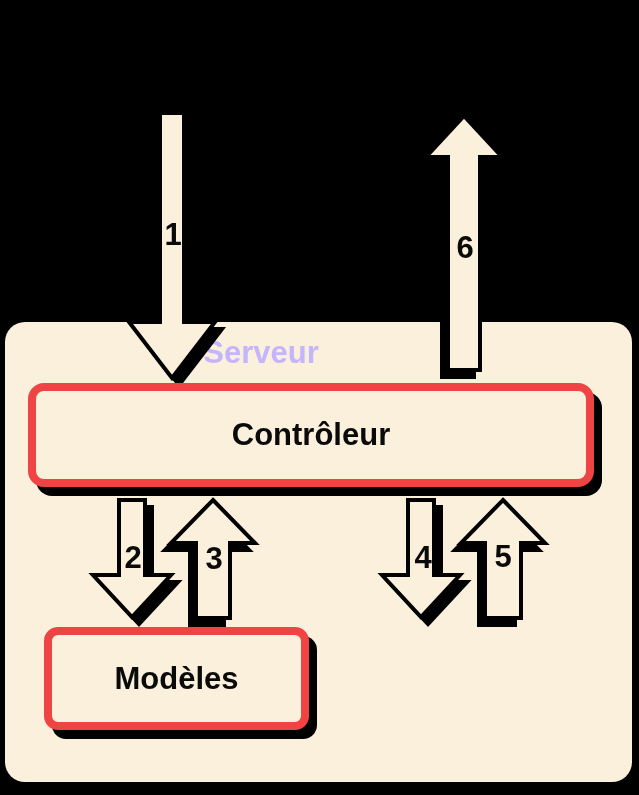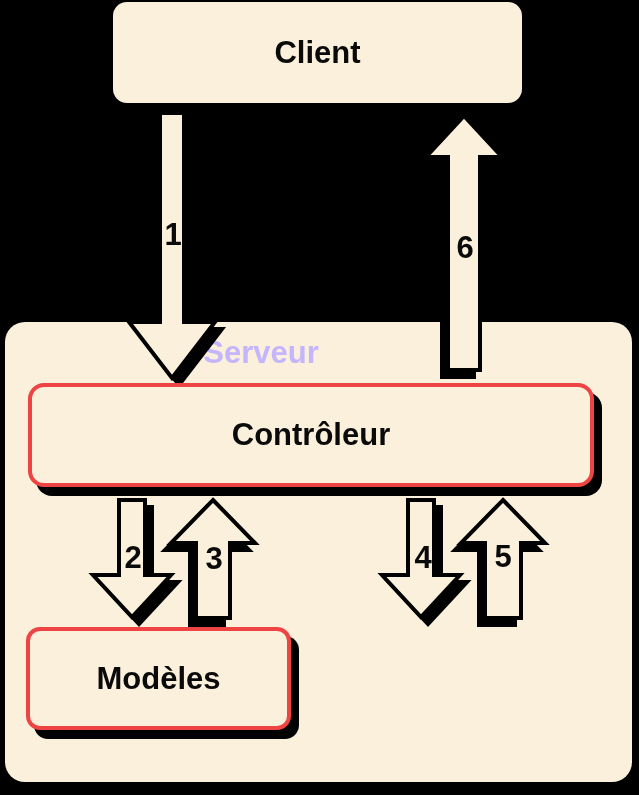--- a/index.html
+++ b/index.html
@@ -8,45 +8,42 @@
     font-family:"Liberation Sans",sans-serif;color:#0a0a0a;
   }
   .box{
     position:absolute;background:#FAF0DB;display:flex;align-items:center;justify-content:center;
     box-sizing:border-box;
   }
   .box span{font-weight:700;font-size:31px;letter-spacing:0;color:#0a0a0a;}
   .client{left:113px;top:2px;width:409px;height:101px;border-radius:14px;}
   .server{left:5px;top:322px;width:627px;height:460px;border-radius:20px;}
   .inner{
-    border:4px solid #ef4444;box-shadow:8px 9px 0 #000;background:#FAF0DB;
+    border:8px solid #ef4444;box-shadow:8px 9px 0 #000;background:#FAF0DB;
   }
   .controller{left:28px;top:383px;width:566px;height:104px;border-radius:16px;}
-  .models{left:26px;top:627px;width:265px;height:103px;border-radius:14px;}
+  .models{left:44px;top:627px;width:265px;height:103px;border-radius:14px;}
   .views{left:328px;top:627px;width:270px;height:104px;border-radius:14px;}
   .server-label{
     position:absolute;left:261px;top:353px;transform:translate(-50%,-50%);
     font-weight:700;font-size:31px;color:#c4b5fd;white-space:nowrap;
   }
   .arrows{position:absolute;left:0;top:0;}
   .arrow-main{fill:#FAF0DB;stroke:#000;stroke-width:4;stroke-linejoin:miter;}
   .arrow-shadow{fill:#000;stroke:#000;stroke-width:4;stroke-linejoin:miter;}
   .num{
     position:absolute;transform:translate(-50%,-50%);
     font-weight:700;font-size:31px;color:#0a0a0a;line-height:1;
   }
 </style>
 </head>
 <body>
 
 <div class="stage">
 
-  <div class="box client">
-    <span>Client</span>
-  </div>
 
   <div class="box server"></div>
   <div class="server-label">Serveur</div>
 
   <svg class="arrows" width="639" height="795" viewBox="0 0 639 795" xmlns="http://www.w3.org/2000/svg">
 
     <polygon class="arrow-shadow" transform="translate(7,7)" points="160,113 184,113 184,322 215,322 172,378 129,322 160,322"></polygon>
     <polygon class="arrow-main" points="160,113 184,113 184,322 215,322 172,378 129,322 160,322"></polygon>
 
     <polygon class="arrow-shadow" transform="translate(-6,7)" points="464,116 502,157 480,157 480,370 448,370 448,157 426,157"></polygon>

